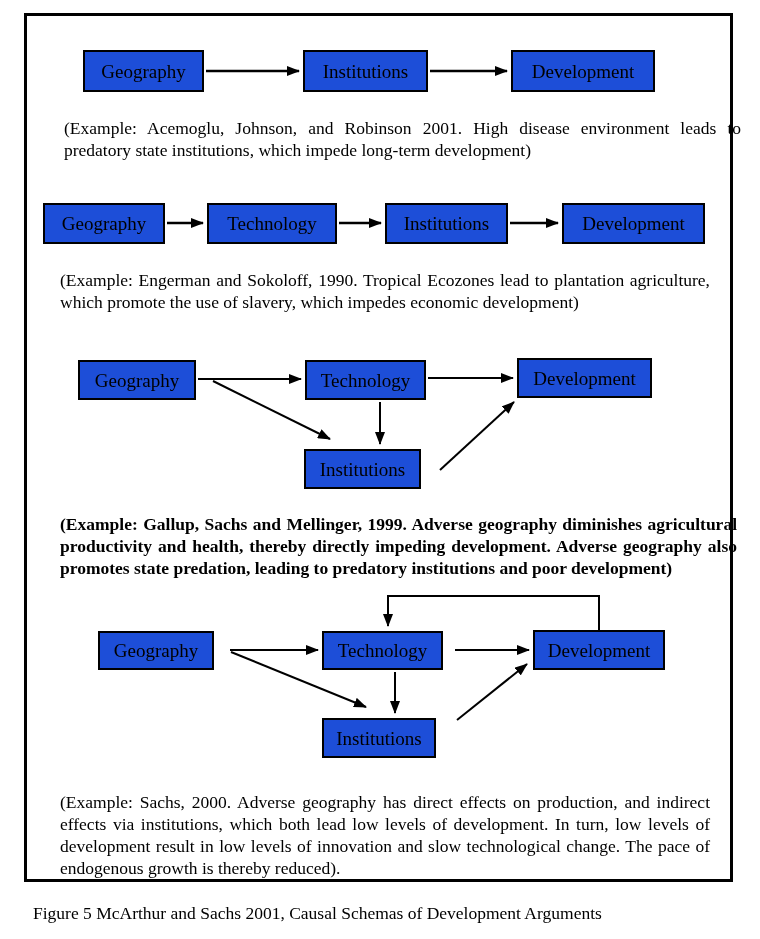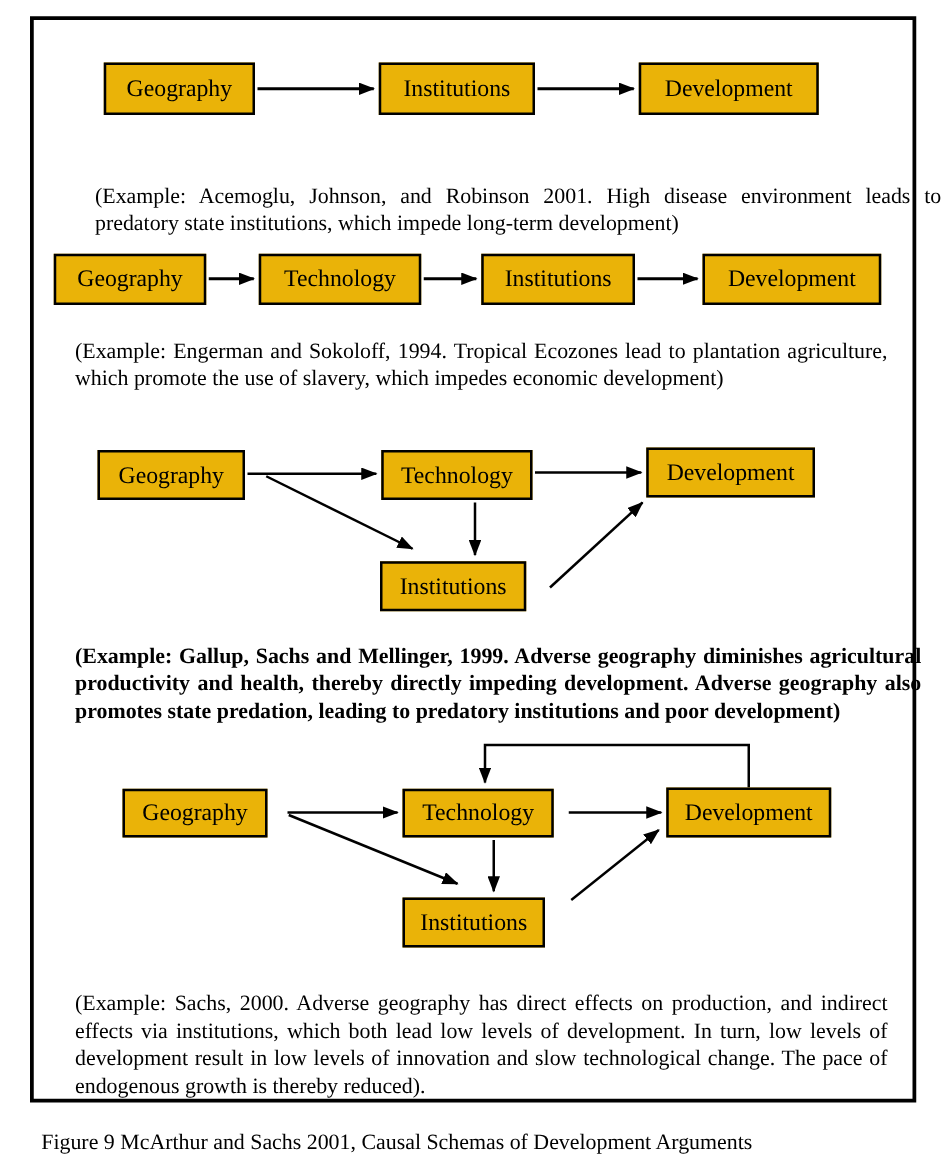--- a/index.html
+++ b/index.html
@@ -14,21 +14,21 @@
   .frame {
     position: absolute;
     left: 24px; top: 13px;
     width: 703px; height: 863px;
     border: 3px solid #000000;
     background: #ffffff;
   }
   .node {
     position: absolute;
     border: 2px solid #000000;
-    background: #eab308;
+    background: #1d4ed8;
     display: flex;
     align-items: center;
     justify-content: center;
     font-size: 19px;
     line-height: 1;
     white-space: nowrap;
     box-sizing: border-box;
     z-index: 2;
   }
   .caption {
@@ -87,36 +87,36 @@
   <line class="w20" x1="455" y1="650" x2="529" y2="650" marker-end="url(#arr)"></line>
   <line class="w20" x1="231" y1="652" x2="366" y2="707" marker-end="url(#arr)"></line>
   <line class="w20" x1="395" y1="672" x2="395" y2="713" marker-end="url(#arr)"></line>
   <line class="w20" x1="457" y1="720" x2="527" y2="664" marker-end="url(#arr)"></line>
 </svg>
 
 <div class="node" style="left:83px;  top:50px; width:121px; height:42px;">Geography</div>
 <div class="node" style="left:303px; top:50px; width:125px; height:42px;">Institutions</div>
 <div class="node" style="left:511px; top:50px; width:144px; height:42px;">Development</div>
 
-<div class="caption" style="left:76px; top:117px; width:677px;margin-top:28px;">(Example: Acemoglu, Johnson, and Robinson 2001. High disease environment leads to predatory state institutions, which impede long-term development)</div>
+<div class="caption" style="left:64px; top:117px; width:677px;">(Example: Acemoglu, Johnson, and Robinson 2001. High disease environment leads to predatory state institutions, which impede long-term development)</div>
 
 <div class="node" style="left:43px;  top:203px; width:122px; height:41px;">Geography</div>
 <div class="node" style="left:207px; top:203px; width:130px; height:41px;">Technology</div>
 <div class="node" style="left:385px; top:203px; width:123px; height:41px;">Institutions</div>
 <div class="node" style="left:562px; top:203px; width:143px; height:41px;">Development</div>
 
-<div class="caption" style="left:60px; top:269px; width:650px;">(Example: Engerman and Sokoloff, 1994. Tropical Ecozones lead to plantation agriculture, which promote the use of slavery, which impedes economic development)</div>
+<div class="caption" style="left:60px; top:269px; width:650px;">(Example: Engerman and Sokoloff, 1990. Tropical Ecozones lead to plantation agriculture, which promote the use of slavery, which impedes economic development)</div>
 
 <div class="node" style="left:78px;  top:360px; width:118px; height:40px;">Geography</div>
 <div class="node" style="left:305px; top:360px; width:121px; height:40px;">Technology</div>
 <div class="node" style="left:517px; top:358px; width:135px; height:40px;">Development</div>
 <div class="node" style="left:304px; top:449px; width:117px; height:40px;">Institutions</div>
 
 <div class="caption" style="left:60px; top:513px; width:677px;font-weight:bold;">(Example: Gallup, Sachs and Mellinger, 1999. Adverse geography diminishes agricultural productivity and health, thereby directly impeding development. Adverse geography also promotes state predation, leading to predatory institutions and poor development)</div>
 
 <div class="node" style="left:98px;  top:631px; width:116px; height:39px;">Geography</div>
 <div class="node" style="left:322px; top:631px; width:121px; height:39px;">Technology</div>
 <div class="node" style="left:533px; top:630px; width:132px; height:40px;">Development</div>
 <div class="node" style="left:322px; top:718px; width:114px; height:40px;">Institutions</div>
 
 <div class="caption" style="left:60px; top:791px; width:650px;">(Example: Sachs, 2000. Adverse geography has direct effects on production, and indirect effects via institutions, which both lead low levels of development. In turn, low levels of development result in low levels of innovation and slow technological change. The pace of endogenous growth is thereby reduced).</div>
 
-<div class="figcap">Figure 9 McArthur and Sachs 2001, Causal Schemas of Development Arguments</div>
+<div class="figcap">Figure 5 McArthur and Sachs 2001, Causal Schemas of Development Arguments</div>
 
 </body></html>

